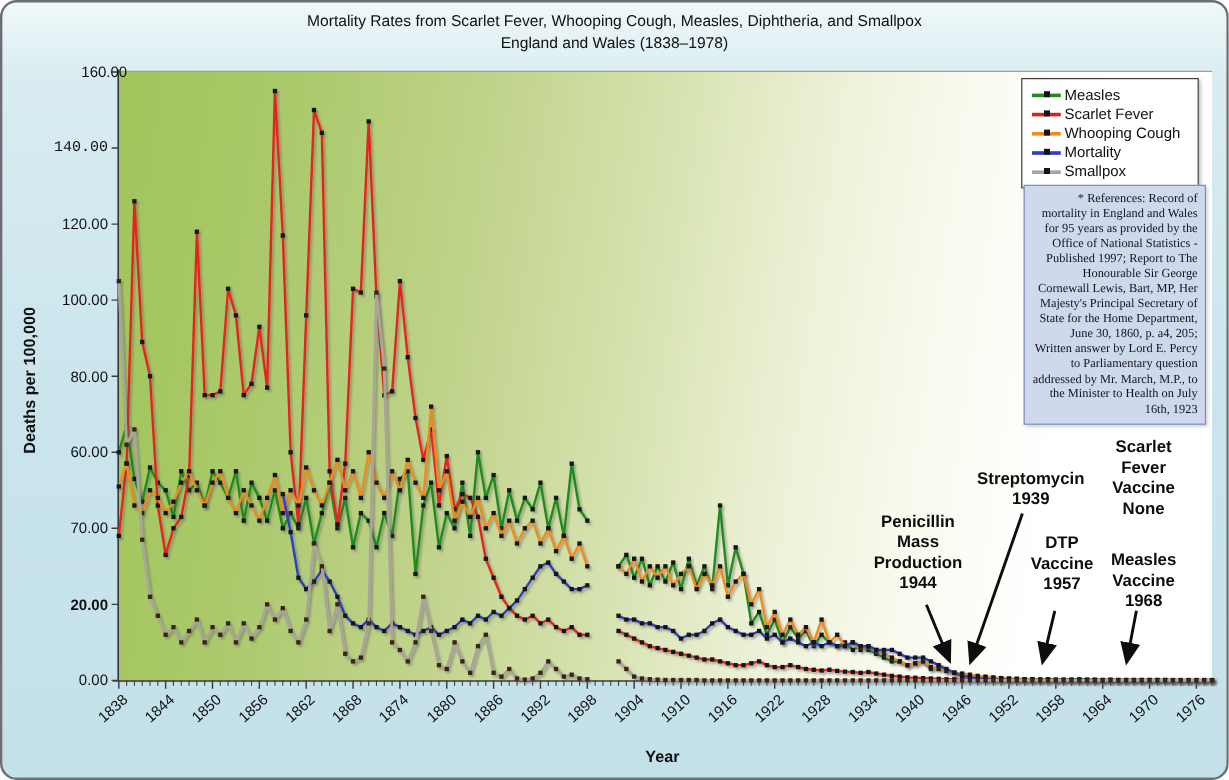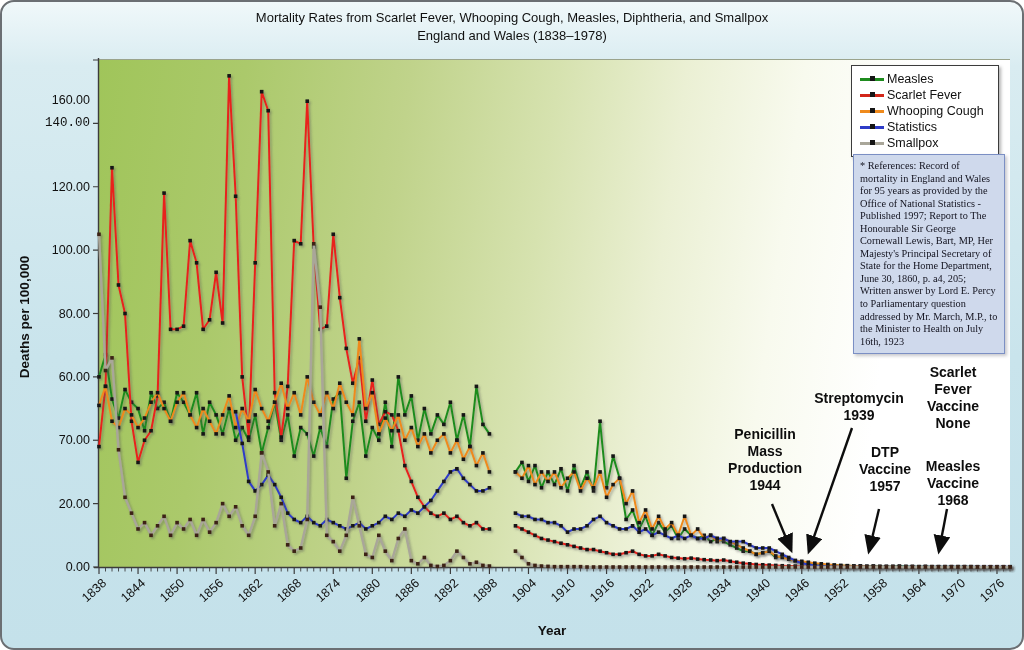--- a/index.html
+++ b/index.html
@@ -22,21 +22,21 @@
   #legend{position:absolute;left:849px;top:63px;width:148px;background:#ffffff;
     border:1px solid #3c3c3c;box-shadow:2px 2px 3px rgba(40,40,40,.35);
     padding:5px 6px 5px 8px;box-sizing:border-box;}
   .legend-item{display:flex;align-items:center;height:16px;}
   .legend-swatch{position:relative;width:24px;height:3px;margin-right:3px;flex:0 0 24px;}
   .legend-swatch::after{content:"";position:absolute;left:10px;top:-1.5px;width:5px;height:5px;background:#151515;}
   .legend-label{font-size:12.5px;color:#101010;}
   #references{position:absolute;left:851px;top:152px;width:152px;background:#cfd9ec;
     border:1.5px solid #7b8fc4;box-shadow:2px 2px 3px rgba(40,40,60,.25);
     padding:5px 6px;box-sizing:border-box;font-family:"Liberation Serif",serif;
-    font-size:10.3px;line-height:1.22;color:#13131f;}
+    font-size:10.3px;line-height:1.22;color:#13131f;text-align:right;}
   .annotation{position:absolute;font-size:14px;font-weight:bold;line-height:17px;
     color:#0d0d0d;text-align:center;white-space:pre-line;transform:translateX(-50%);}
 </style>
 </head>
 <body>
 
 <div id="figure">
   <div class="title-block">
     <div class="title-line">Mortality Rates from Scarlet Fever, Whooping Cough, Measles, Diphtheria, and Smallpox</div>
     <div class="title-line">England and Wales (1838–1978)</div>
@@ -886,28 +886,28 @@
         <rect x="999.6928571428572" y="563.2" width="3.6" height="3.6" fill="#3c2415"></rect>
         <rect x="1006.2" y="563.2" width="3.6" height="3.6" fill="#3c2415"></rect>
       </g>
     </svg>
 
   <div class="ylabel">Deaths per 100,000</div>
   <div class="xlabel">Year</div>
 
   <div id="yticks">
       <div class="ytick" style="left: 26px; top: 557px;">0.00</div>
-      <div class="ytick" style="left: 26px; top: 493.625px;">20.00</div>
+      <div class="ytick" style="left: 26px; top: 493.625px; font-weight: bold;">20.00</div>
       <div class="ytick" style="left: 26px; top: 430.25px;">70.00</div>
       <div class="ytick" style="left: 26px; top: 366.875px;">60.00</div>
       <div class="ytick" style="left: 26px; top: 303.5px;">80.00</div>
       <div class="ytick" style="left: 26px; top: 240.125px;">100.00</div>
       <div class="ytick" style="left: 26px; top: 176.75px; text-align: right;">120.00</div>
       <div class="ytick" style="left: 26px; top: 113.375px; font-family: Liberation Mono, monospace;">140.00</div>
-      <div class="ytick" style="left: 26px; top: 50px; margin-top: 40px;">160.00</div>
+      <div class="ytick" style="left: 42px; top: 50px;">160.00</div>
     </div>
   <div id="xticks">
       <div class="xtick" style="right: 922px; top: 574px;">1838</div>
       <div class="xtick" style="right: 882.957px; top: 574px;">1844</div>
       <div class="xtick" style="right: 843.914px; top: 574px;">1850</div>
       <div class="xtick" style="right: 804.871px; top: 574px;">1856</div>
       <div class="xtick" style="right: 765.829px; top: 574px;">1862</div>
       <div class="xtick" style="right: 726.786px; top: 574px;">1868</div>
       <div class="xtick" style="right: 687.743px; top: 574px;">1874</div>
       <div class="xtick" style="right: 648.7px; top: 574px;">1880</div>
@@ -937,21 +937,21 @@
       <div class="legend-item">
         <span class="legend-swatch" style="background: rgb(210, 38, 25);"></span>
         <span class="legend-label">Scarlet Fever</span>
       </div>
       <div class="legend-item">
         <span class="legend-swatch" style="background: rgb(239, 138, 28);"></span>
         <span class="legend-label">Whooping Cough</span>
       </div>
       <div class="legend-item">
         <span class="legend-swatch" style="background: rgb(47, 60, 200);"></span>
-        <span class="legend-label">Statistics</span>
+        <span class="legend-label">Mortality</span>
       </div>
       <div class="legend-item">
         <span class="legend-swatch" style="background: rgb(169, 166, 153);"></span>
         <span class="legend-label">Smallpox</span>
       </div>
     </div>
 
   <div id="references">* References: Record of mortality in England and Wales for 95 years as provided by the Office of National Statistics - Published 1997; Report to The Honourable Sir George Cornewall Lewis, Bart, MP, Her Majesty's Principal Secretary of State for the Home Department, June 30, 1860, p. a4, 205; Written answer by Lord E. Percy to Parliamentary question addressed by Mr. March, M.P., to the Minister to Health on July 16th, 1923</div>
 
   <div id="annotations">

